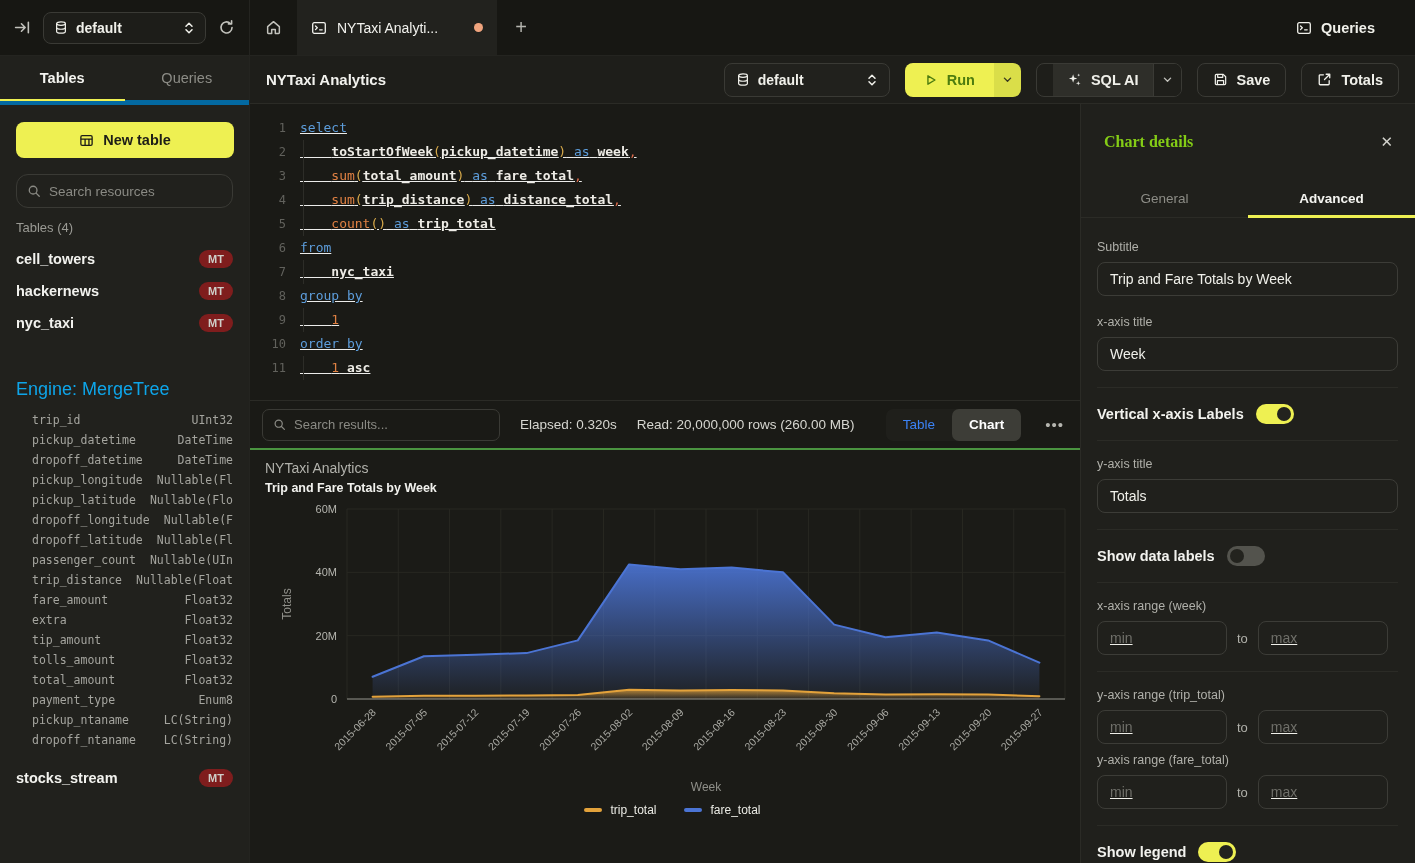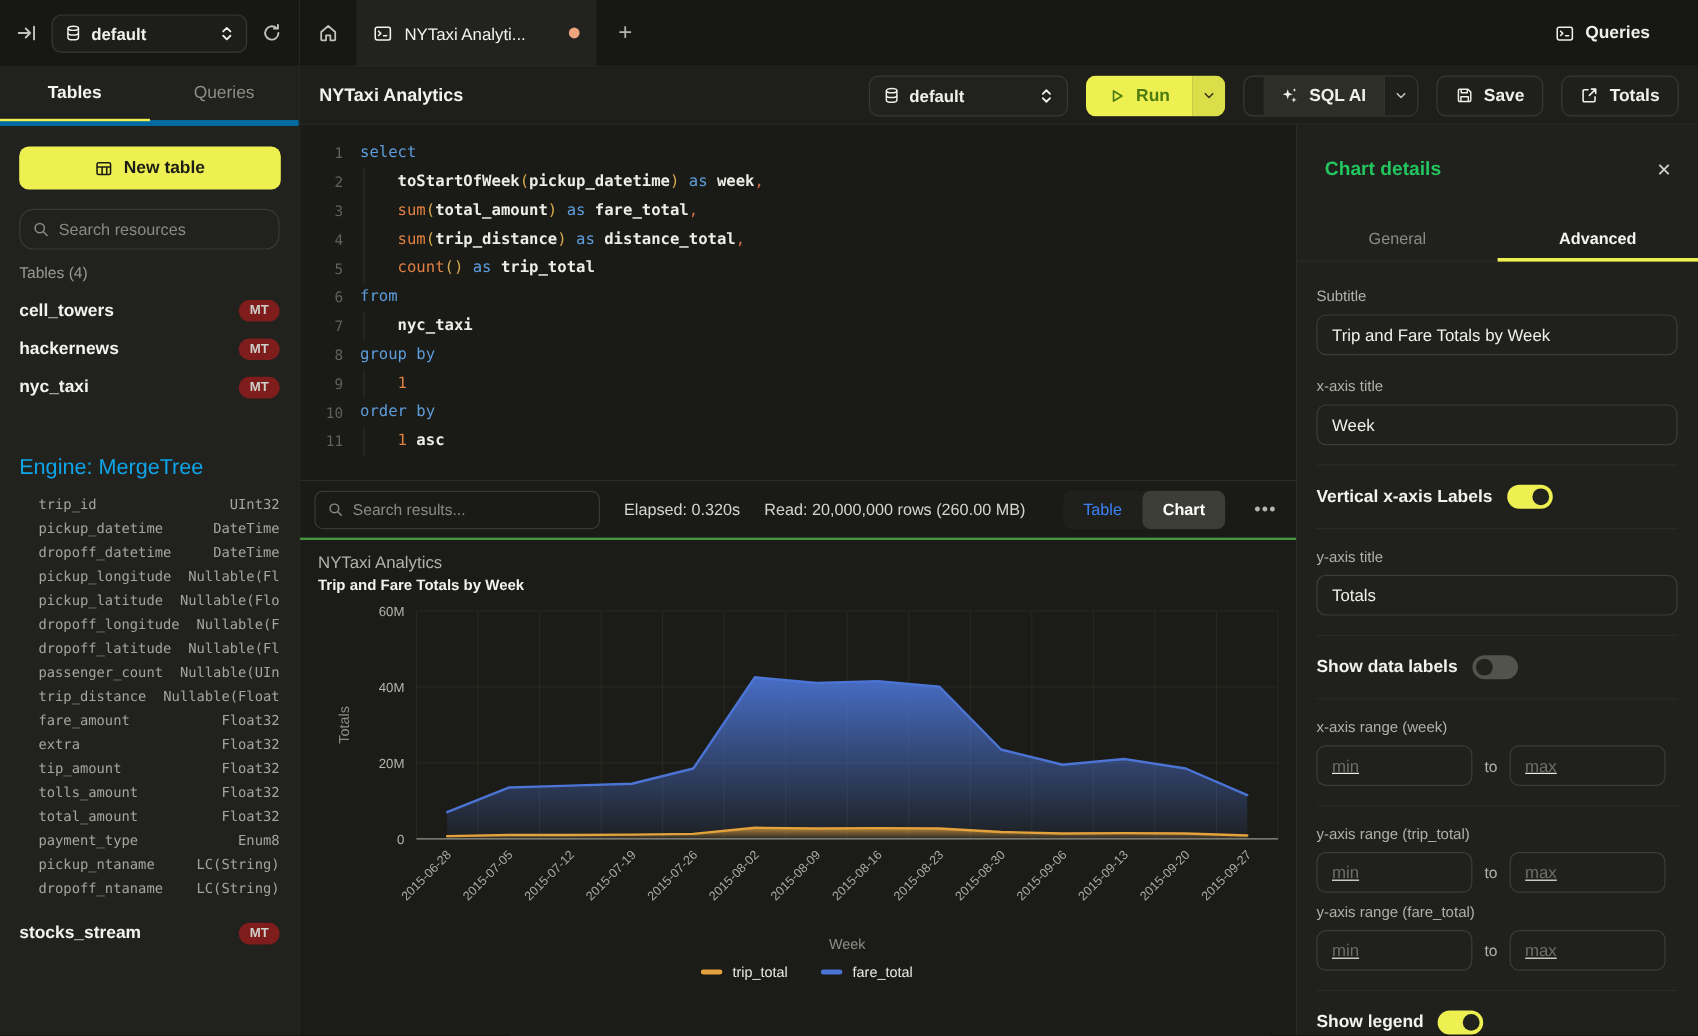--- a/index.html
+++ b/index.html
@@ -50,21 +50,21 @@
   .run-caret { width:27px; background:#dade49; color:#3a3a20; display:flex; align-items:center; justify-content:center; }
   .sqlai-btn { height:34px; border:1px solid #3a3a35; border-radius:8px; overflow:hidden; display:flex; cursor:pointer; }
   .sqlai-main { background:#2e2e29; display:flex; align-items:center; gap:9px; padding:0 14px; font-size:14.5px; font-weight:600; color:#f0f0ea;margin-left:16px; }
   .sqlai-caret { width:28px; background:#1f1f1b; border-left:1px solid #3a3a35; color:#c2c2bc; display:flex; align-items:center; justify-content:center; }
   .ghost-btn { height:34px; border:1px solid #3a3a35; border-radius:8px; background:#1f1f1b; display:flex; align-items:center; gap:9px; padding:0 15px; font-size:14.5px; font-weight:600; color:#f0f0ea; cursor:pointer; font-family:inherit; }
 
   
   .editor { position:absolute; left:250px; top:104px; width:830px; height:296px; background:#1a1a16; padding-top:12px; font-family:"DejaVu Sans Mono", monospace; font-size:13px; overflow:hidden; }
   .code-line { display:flex; line-height:24px; position:relative; }
   .gutter { width:36px; text-align:right; color:#61615c; font-size:12px; flex:none; }
-  .code { padding-left:14px; white-space:pre; }
+  .code { padding-left:14px; white-space:pre;text-decoration:underline; }
   .guide { position:absolute; left:53px; top:0; bottom:0; border-left:1px solid #2d2d28; }
   .tk.kw { color:#5d9ddb; }
   .tk.fn { color:#e08143; }
   .tk.id { color:#eeece6; font-weight:700; }
   .tk.pr { color:#d7a94a; }
   .tk.pu { color:#d96a4a; }
   .tk.nu { color:#e08143; }
 
   
   .results-bar { position:absolute; left:250px; top:400px; width:830px; height:48px; background:#1a1a16; border-top:1px solid #2b2b26; display:flex; align-items:center; padding:0 12px; gap:20px; }
@@ -83,21 +83,21 @@
   .chart-title { font-size:14px; color:#b2b2ac; }
   .chart-subtitle { font-size:12.5px; font-weight:700; color:#f2f2ee; margin-top:5px; }
   .chart-svg { display:block; margin-top:4px; }
   .chart-legend { display:flex; justify-content:center; gap:28px; width:815px; margin-top:2px; }
   .lg-item { display:flex; align-items:center; gap:8px; font-size:12px; color:#eaeae4; cursor:pointer; }
   .lg-swatch { width:18px; height:4px; border-radius:2px; display:inline-block; }
 
   
   .panel { position:absolute; left:1080px; top:104px; width:335px; height:759px; background:#20201c; border-left:1px solid #2b2b26; overflow:hidden; }
   .panel-hdr { height:76px; display:flex; align-items:center; justify-content:space-between; padding:0 22px 0 23px; }
-  .panel-title { font-size:16px; font-weight:700; color:#22c55e; }
+  .panel-title { font-size:16px; font-weight:700; color:#84cc16;font-family:Liberation Serif, serif; }
   .panel-close { color:#d2d2cc; font-size:15px; cursor:pointer; }
   .panel-tabs { height:38px; display:flex; border-bottom:1px solid #2b2b26; }
   .panel-tab { flex:1; display:flex; align-items:center; justify-content:center; font-size:13.5px; color:#8c8c86; position:relative; cursor:pointer; }
   .panel-tab.active { color:#f4f4f0; font-weight:700; }
   .panel-tab.active::after { content:""; position:absolute; left:0; right:0; bottom:-1px; height:3px; background:#eef052; }
   .panel-body { padding:22px 17px 0 16px; }
   .fld-label { font-size:12.5px; color:#b0b0aa; margin-bottom:8px; }
   .fld-input { width:100%; height:34px; background:transparent; border:1px solid #3c3c37; border-radius:8px; padding:0 12px; color:#f0f0ea; font-size:14px; font-family:inherit; outline:none; }
   .fld-input::placeholder { color:#6f6f69; }
   .fld-gap { height:19px; }

